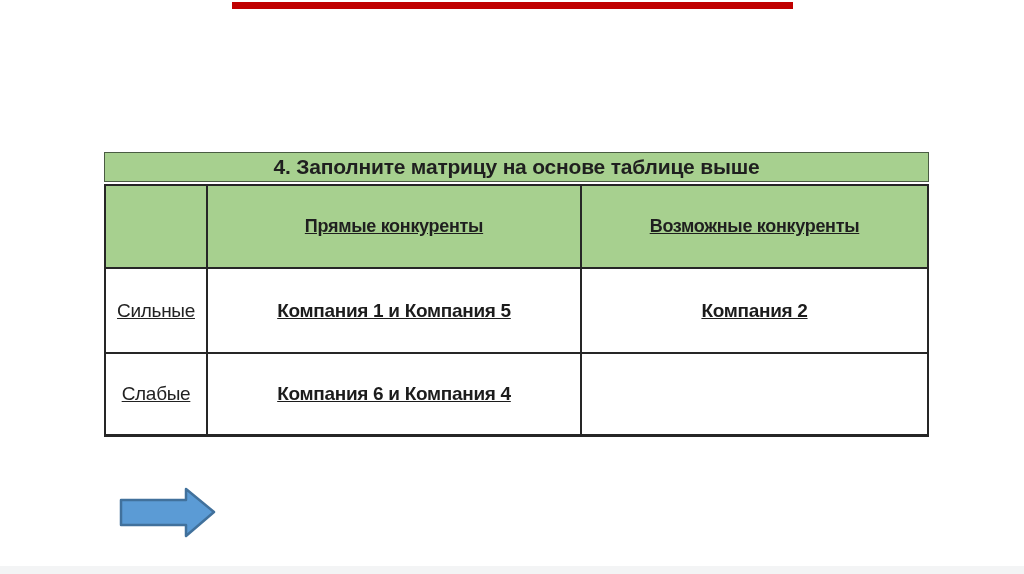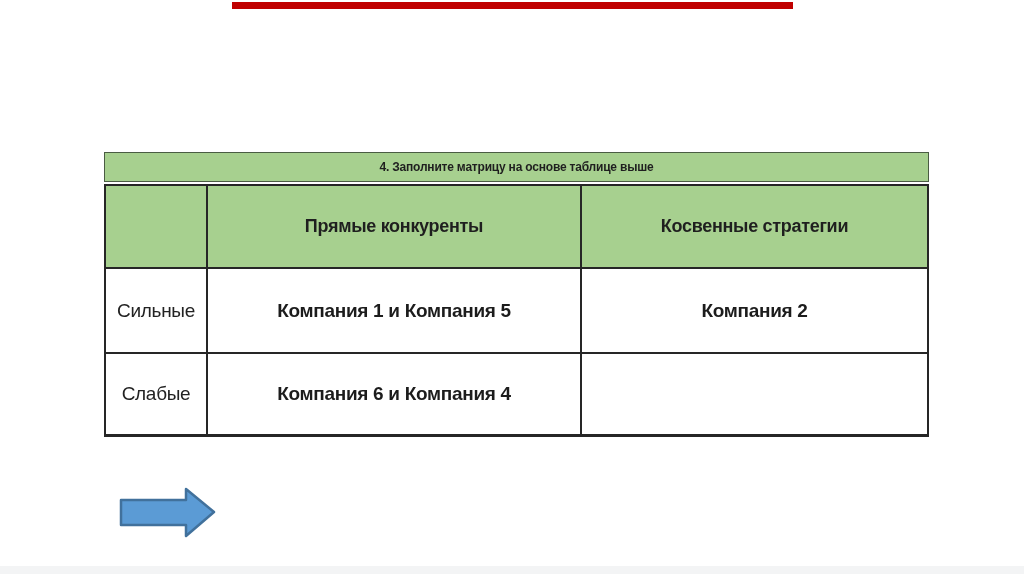--- a/index.html
+++ b/index.html
@@ -20,21 +20,21 @@
   }
 
   
   .t-title {
     position: absolute; left: 104px; top: 152px;
     width: 825px; height: 30px;
     background: #a7d08f;
     border: 1px solid #4a5c43;
     box-sizing: border-box;
     display: flex; align-items: center; justify-content: center;
-    font-size: 12px; font-weight: bold; letter-spacing: -0.2px;
+    font-size: 21px; font-weight: bold; letter-spacing: -0.2px;
     color: #1f1f1f;
   }
 
   
   .t-grid {
     position: absolute; left: 104px; top: 184px;
     width: 825px; height: 253px;
     box-sizing: border-box;
     background: #ffffff;
     border: 2px solid #262626;
@@ -44,20 +44,21 @@
     grid-template-rows: 83px 85px 1fr;
   }
   .cell {
     box-sizing: border-box;
     border-right: 2px solid #262626;
     border-bottom: 2px solid #262626;
     display: flex; align-items: center; justify-content: center;
     text-align: center;
     font-size: 19px; letter-spacing: -0.3px;
     padding: 2px 6px;
+    text-decoration: underline;
   }
   .cell.last-col { border-right: none; }
   .cell.last-row { border-bottom: none; }
   .cell.head {
     background: #a7d08f;
     font-weight: bold; font-size: 18px;
     color: #1f1f1f;
   }
   .cell.bold { font-weight: bold; color: #1c1c1c; }
   .cell.normal { font-weight: normal; color: #2b2b2b; }
@@ -87,21 +88,21 @@
 <div class="stage">
 
   <div class="top-red-bar"></div>
 
   <div class="t-title">4. Заполните матрицу на основе таблице выше</div>
 
   <div class="t-grid">
 
     <div class="cell head"></div>
     <div class="cell head">Прямые конкуренты</div>
-    <div class="cell head last-col">Косвенные стратегии</div>
+    <div class="cell head last-col">Возможные конкуренты</div>
 
     <div class="cell rowlabel">Сильные</div>
     <div class="cell bold">Компания 1 и Компания 5</div>
     <div class="cell bold last-col">Компания 2</div>
 
     <div class="cell rowlabel last-row">Слабые</div>
     <div class="cell bold last-row">Компания 6 и Компания 4</div>
   </div>
 
   <svg class="arrow-svg" width="98" height="52" viewBox="0 0 98 52">

